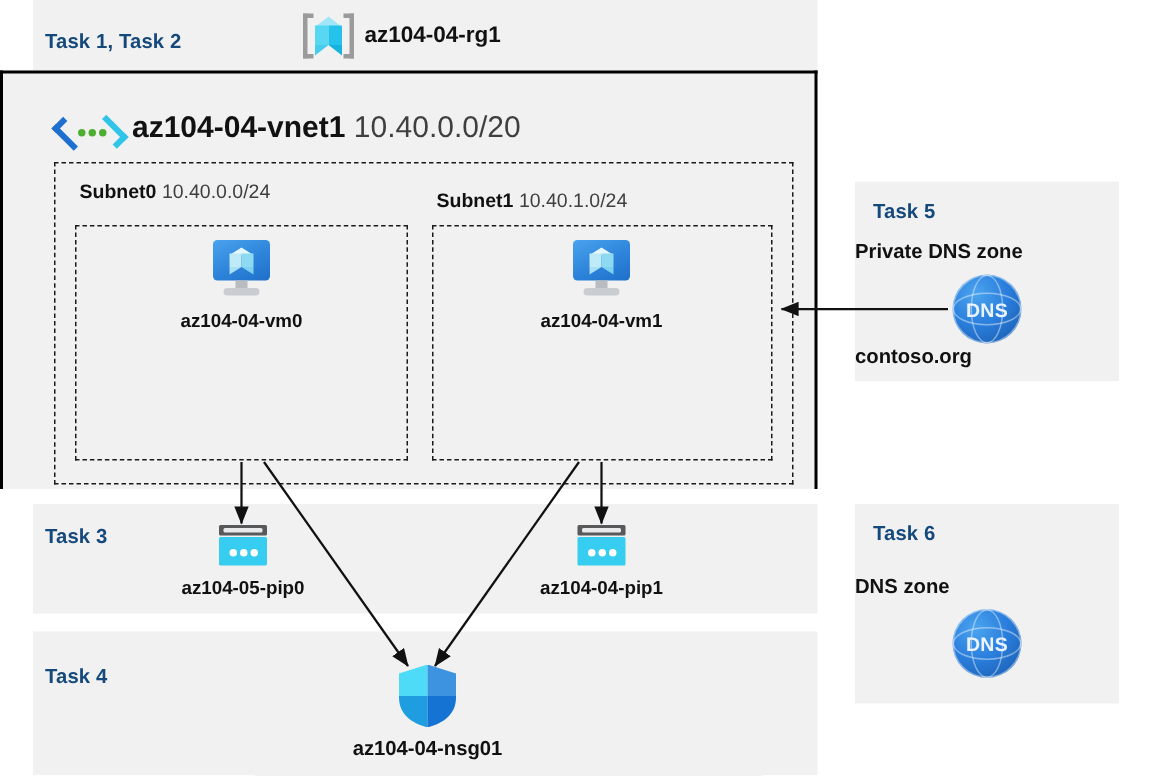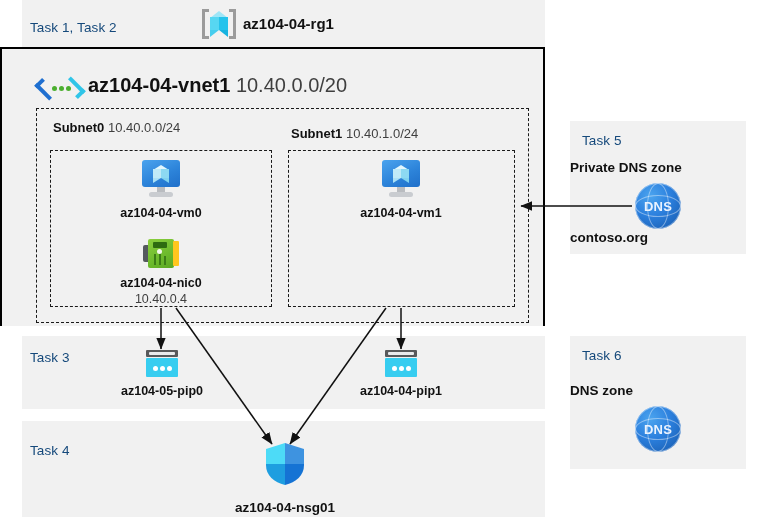--- a/index.html
+++ b/index.html
@@ -15,21 +15,21 @@
   .rg-header{left:22px;top:0;width:523px;height:47px;background:#f1f1f1;}
   .rg-body{left:0px;top:47px;width:545px;height:279px;background:#f1f1f1;
            border-top:2px solid #000;border-right:2px solid #000;border-left:2px solid #000;}
   .task3-panel{left:22px;top:336px;width:523px;height:73px;}
   .task4-panel{left:22px;top:421px;width:523px;height:96px;}
   .task5-panel{left:570px;top:121px;width:176px;height:133px;}
   .task6-panel{left:570px;top:336px;width:176px;height:133px;}
 
   
   .task-label{
-    position:absolute;color:#15497b;font-weight:normal;font-size:13.5px;
+    position:absolute;color:#15497b;font-weight:bold;font-size:13.5px;
     letter-spacing:.1px;white-space:nowrap;
   }
 
   
   .dashed{position:absolute;box-sizing:border-box;border:1.6px dashed #1a1a1a;}
   .vnet-box{left:36px;top:108px;width:493px;height:215px;}
   .subnet0-box{left:50px;top:150px;width:222px;height:157px;}
   .subnet1-box{left:288px;top:150px;width:227px;height:157px;}
 
   .subnet-title{position:absolute;font-size:13px;white-space:nowrap;color:#3f3f3f;}
@@ -189,29 +189,20 @@
           <span class="a"></span>
           <span class="b"></span>
           <span class="c"></span>
           <span class="d"></span>
         </span>
       <span class="neck"></span><span class="base"></span>
     </span>
     <div class="cap">az104-04-vm0</div>
   </div>
 
-  <div class="node" style="left:120px;top:238px;width:82px;">
-    <span class="ico ico-nic">
-      <span class="conn"></span><span class="board"></span><span class="chip"></span>
-      <span class="tr1"></span><span class="tr2"></span><span class="tr3"></span>
-      <span class="via"></span><span class="gold"></span>
-    </span>
-    <div class="cap">az104-04-nic0</div>
-    <div class="sub">10.40.0.4</div>
-  </div>
 
   <div class="node" style="left:360px;top:160px;width:82px;">
     <span class="ico ico-vm">
       <span class="scr"></span>
       <span class="vc">
           <span class="t"></span>
           <span class="a"></span>
           <span class="b"></span>
           <span class="c"></span>
           <span class="d"></span>
@@ -246,21 +237,21 @@
 
   <div class="node" style="left:225px;top:443px;width:120px;">
     <span class="ico ico-nsg">
       <span class="sh">
           <span class="q q1"></span>
           <span class="q q2"></span>
           <span class="q q3"></span>
           <span class="q q4"></span>
         </span>
     </span>
-    <div class="cap2" style="margin-top:11px;">az104-04-nsg01</div>
+    <div class="cap2" style="margin-top:1px;">az104-04-nsg01</div>
   </div>
 
   <div class="panel task5-panel"></div>
   <div class="task-label" style="left:582px;top:133px;">Task 5</div>
   <div class="hdr-strong" style="left:570px;top:160px;width:176px;">Private DNS zone</div>
   <div style="position:absolute;left:635px;top:183px;">
     <span class="ico ico-dns">
       <span class="globe"></span>
       <span class="mer m3"></span><span class="mer m1"></span><span class="mer m2"></span>
       <span class="lbl">DNS</span>

